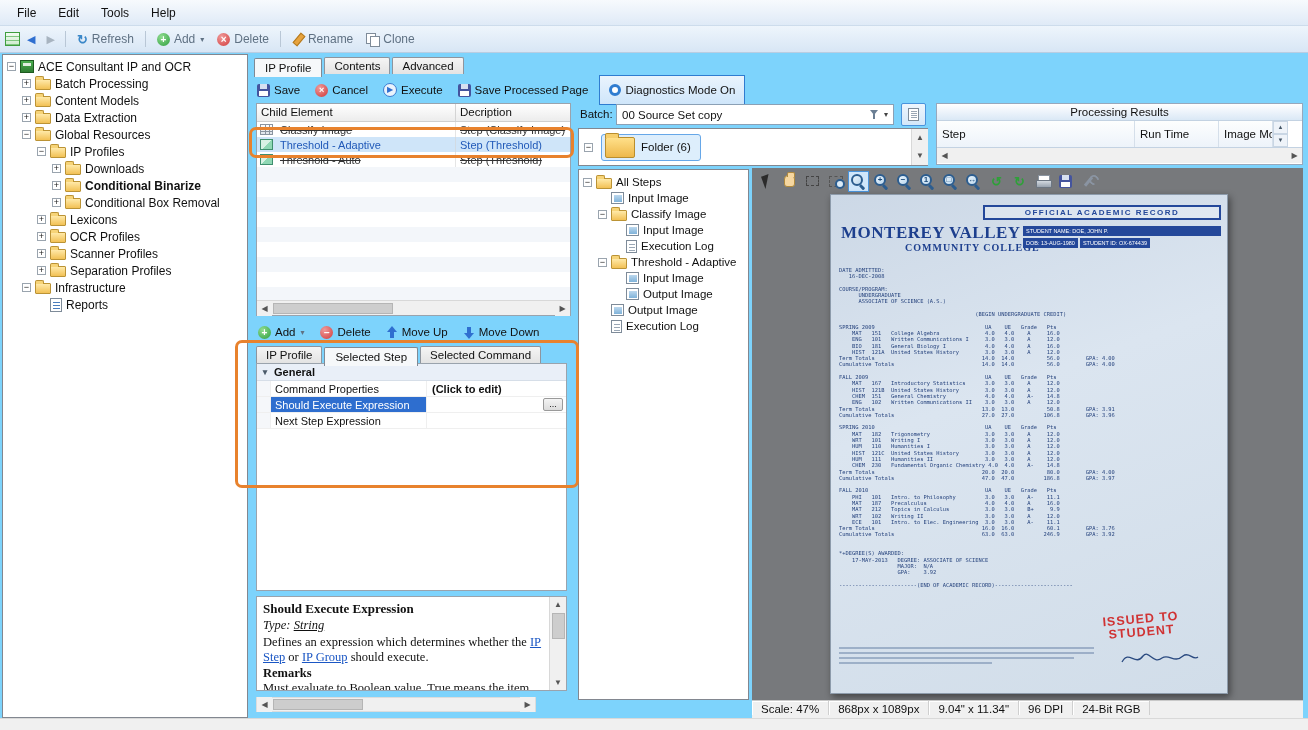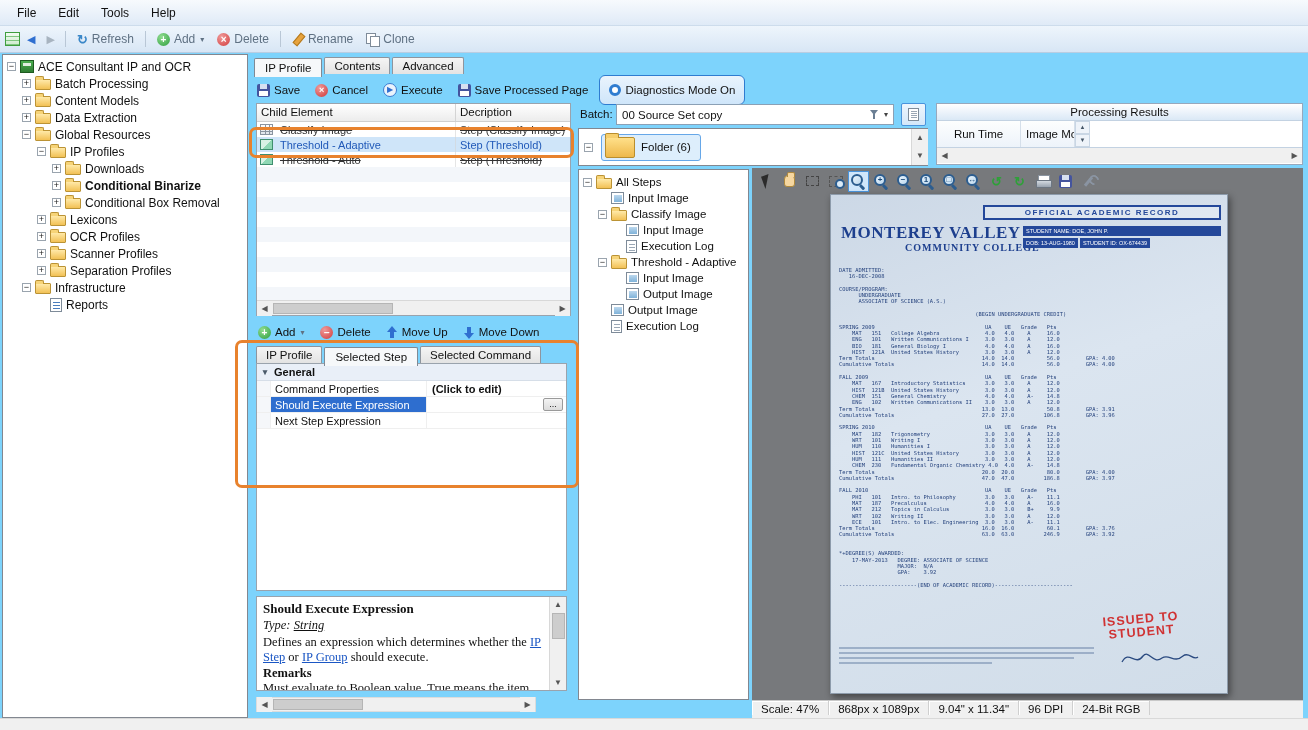--- a/index.html
+++ b/index.html
@@ -55,21 +55,21 @@
 .icon-log::before{content:'';position:absolute;left:2px;top:3px;width:6px;height:1px;background:#9aa7b5;box-shadow:0 3px 0 #9aa7b5,0 6px 0 #9aa7b5}
 
 .tabs{position:absolute;display:flex;align-items:flex-start;z-index:2}
 .tab{padding:2px 9px;border:1px solid #8e959e;border-bottom:none;background:linear-gradient(#f5f5f5,#e3e3e3);margin-right:2px;border-radius:2px 2px 0 0;font-size:11.5px}
 .tab.active{background:#f6f8fa;padding:3px 10px;position:relative;top:1px;border-color:#7f8a95}
 #profile-tabs{left:254px;top:57px}
 #detail-tabs{left:256px;top:346px}
 
 .ptoolbar{position:absolute;left:253px;top:78px;height:24px;display:flex;align-items:center;gap:7px}
 .pbtn{display:inline-flex;align-items:center;gap:4px;font-size:11.5px;color:#111;padding:2px 4px}
-.pbtn.diag{border:1px solid #2f7cd0;background:linear-gradient(#eaf4fd,#cfe6fa);border-radius:6px;padding:8px 9px}
+.pbtn.diag{border:1px solid #2f7cd0;background:linear-gradient(#eaf4fd,#cfe6fa);border-radius:0;padding:8px 9px}
 
 .child-table{position:absolute;left:256px;top:103px;width:315px;height:213px;background:#fff;border:1px solid #9aa3ad}
 .ct-header{position:absolute;left:0;top:0;right:0;height:18px;display:flex;background:linear-gradient(#fff,#ececec);border-bottom:1px solid #cfcfcf}
 .ct-h{font-size:11.5px;padding:2px 4px}
 .ct-h.c1{width:199px;border-right:1px solid #d4d4d4}
 .ct-h.c2{flex:1}
 .ct-body{position:absolute;left:0;top:18px;right:0;bottom:15px;background:repeating-linear-gradient(180deg,#fff 0 15px,#f3f6fa 15px 30px);overflow:hidden}
 .ct-row{display:flex;height:15px;align-items:center;font-size:11px}
 .ct-row.sel{background:#cfe5f9}
 .ct-row.sel .ctname,.ct-row.sel .ct-c2{color:#2059b8}
@@ -133,21 +133,21 @@
 .folder-vscroll .sb-btn{width:16px;flex:1;line-height:17px}
 
 .steps-tree{position:absolute;left:578px;top:169px;width:171px;height:531px;background:#fff;border:1px solid #828790;padding-top:4px;overflow:hidden}
 .steps-tree .tree-row{height:16px}
 .steps-tree .tlabel{font-size:11.5px}
 
 .results{position:absolute;left:936px;top:103px;width:367px;height:62px;border:1px solid #98a8bc;background:#fff}
 .res-title{height:17px;background:linear-gradient(#fff,#dae8f6);text-align:center;font-size:11.5px;padding-top:2px;border-bottom:1px solid #c3d2e2}
 .res-cols{display:flex;height:27px;border-bottom:1px solid #c3d2e2}
 .res-h{font-size:11.5px;padding:7px 5px 0;border-right:1px solid #d5dfea;background:linear-gradient(#fdfefe,#edf3fa);overflow:hidden;white-space:nowrap}
-.res-h0{width:198px}.res-h1{width:84px;text-align:center}.res-h2{width:54px}
+.res-h0{width:198px}.res-h1{width:84px;text-align:left}.res-h2{width:54px}
 .res-spin{width:15px;display:flex;flex-direction:column;background:#eef3f9}
 .res-spin span{flex:1;font-size:6px;text-align:center;border:1px solid #c9d6e4;line-height:10px;color:#456}
 .res-hscroll{display:flex;align-items:center;height:15px;background:#f0f0f0}
 
 .viewer{position:absolute;left:752px;top:168px;width:551px;height:532px;background:#77797c;overflow:hidden}
 .vtoolbar{position:absolute;left:4px;top:2px;height:22px;display:flex;align-items:center;gap:2px}
 .vbtn{width:21px;height:21px;display:flex;align-items:center;justify-content:center;border:1px solid transparent}
 .vbtn.sel{background:#cfe6fb;border-color:#4a94dc}
 .roti{font-size:13px;font-weight:bold;color:#2fa039;line-height:1}
 .magi{position:relative;width:15px;height:15px;display:block}
@@ -527,20 +527,21 @@
       <div class="tree-row" style="padding-left: 19px;">
         <span class="exp-space"></span>
         <span class="ticon icon-log"></span>
         <span class="tlabel">Execution Log</span>
       </div>
     </div>
 
   <div class="results">
     <div class="res-title">Processing Results</div>
     <div class="res-cols" id="res-cols">
+        <span class="res-h res-h0">Step</span>
         <span class="res-h res-h1">Run Time</span>
         <span class="res-h res-h2">Image Mo</span>
         <span class="res-spin">
           <span>▲</span>
           <span>▼</span>
         </span>
       </div>
     <div class="res-hscroll">
       <span class="sb-btn">◀</span>
       <span class="sb-spacer"></span>

